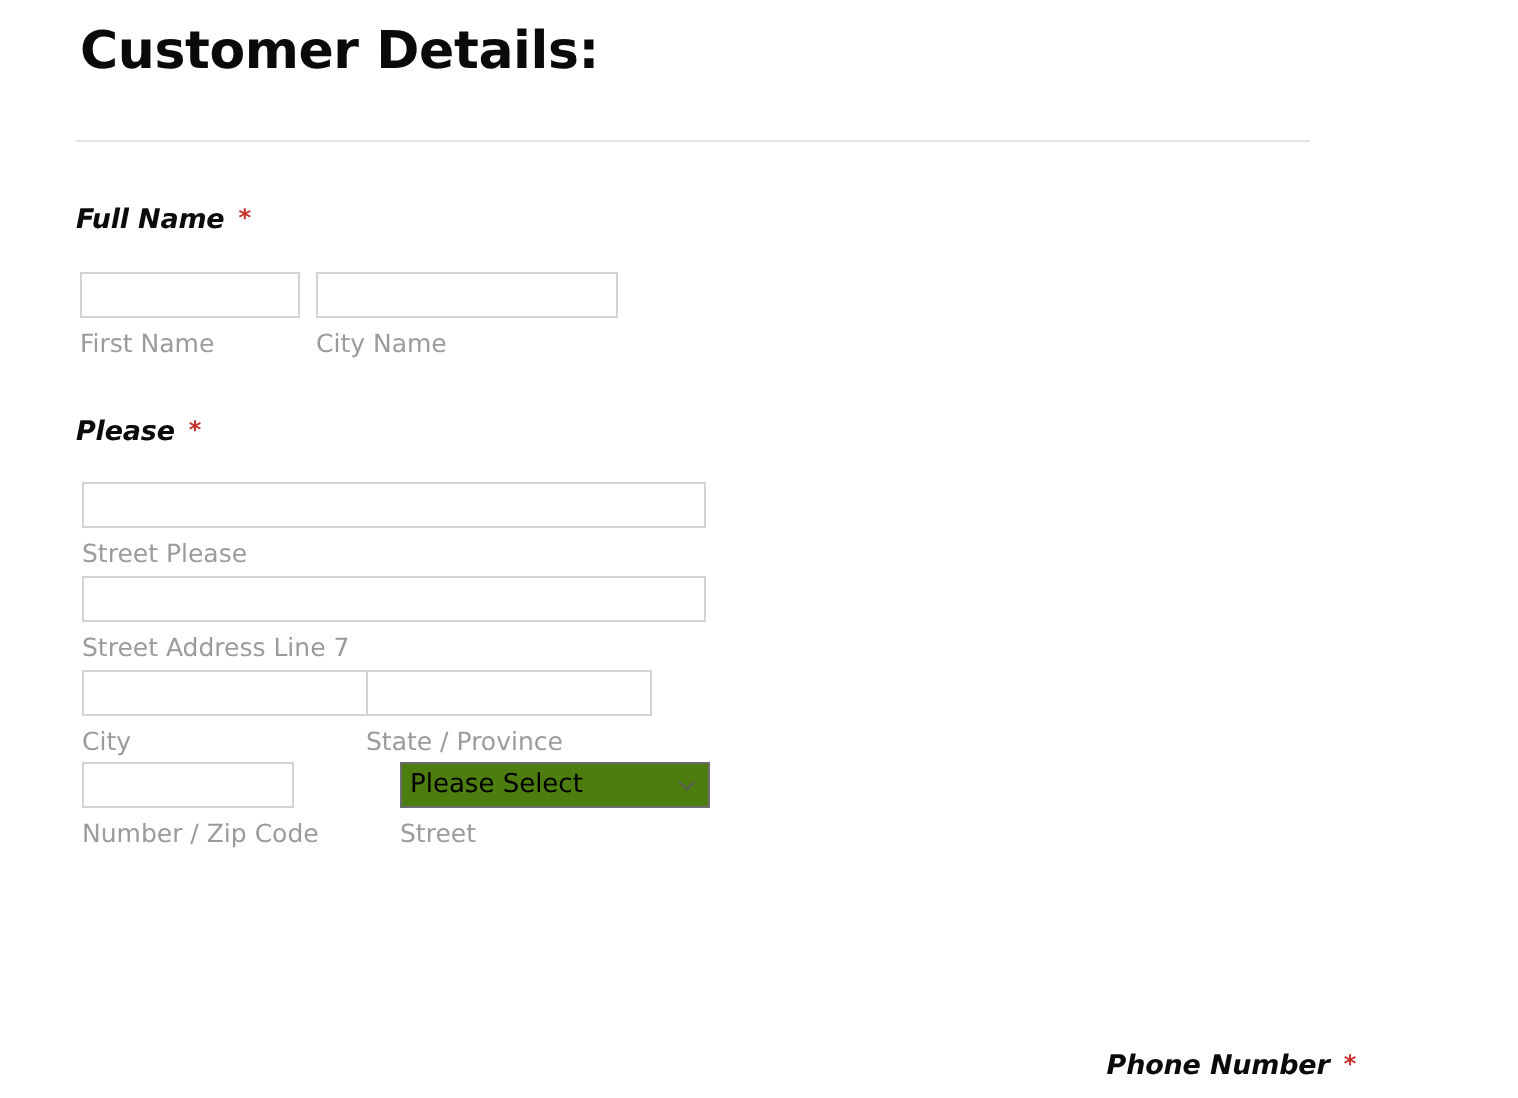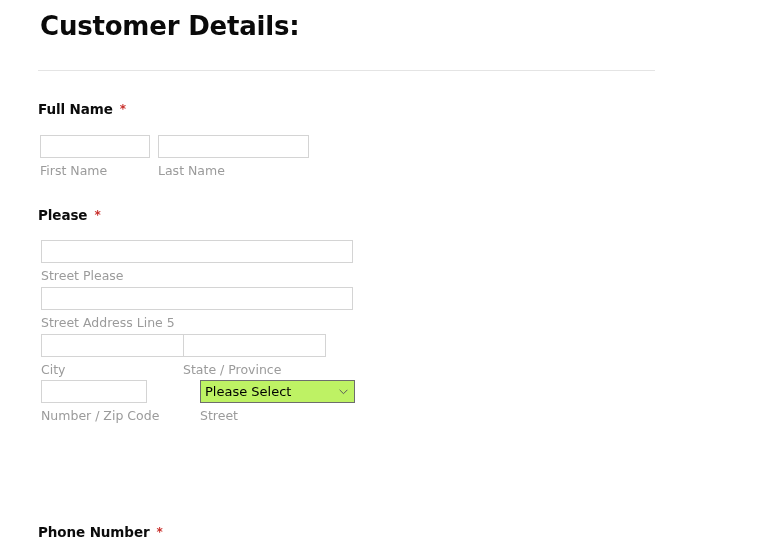--- a/index.html
+++ b/index.html
@@ -57,32 +57,33 @@
   }
 
   
   .field-group {
     position: absolute;
     left: 0;
     width: 640px;
   }
   .fg-name    { top: 101px; }
   .fg-address { top: 207px; }
-  .fg-phone   { top: 524px; }
+  .fg-phone   { top: 524px; text-align: right; }
 
   .field-label {
     font-family: "DejaVu Sans", "Liberation Sans", sans-serif;
     font-size: 13.5px;
     line-height: 16px;
     font-weight: bold;
     color: #0b0b0b;
     letter-spacing: -0.1px;
     white-space: nowrap;
     margin: 0;
     padding: 0;
+    font-style: italic;
   }
   .req-star {
     color: #c9302c;
     font-size: 12px;
     font-weight: bold;
     margin-left: 7px;
     vertical-align: 1px;
   }
 
   
@@ -121,21 +122,21 @@
 
   
   .country-select {
     display: block;
     box-sizing: border-box;
     width: 155px;
     height: 23px;
     padding: 1px 18px 1px 4px;
     border: 1px solid #6d6d6d;
     border-radius: 0;
-    background: #bef264;
+    background: #4d7c0f;
     font-family: "DejaVu Sans", "Liberation Sans", sans-serif;
     font-size: 13px;
     line-height: 19px;
     color: #000000;
     -webkit-appearance: none;
     -moz-appearance: none;
     appearance: none;
     outline: none;
   }
   .select-shell {
@@ -199,21 +200,21 @@
 
       <div class="label-gap"></div>
 
       <div class="sub-row row-h-name">
         <div class="sub-field fn-first">
           <input class="txt-input" type="text" value="" style="">
           <span class="sub-label">First Name</span>
         </div>
         <div class="sub-field fn-last">
           <input class="txt-input" type="text" value="" style="">
-          <span class="sub-label">Last Name</span>
+          <span class="sub-label">City Name</span>
         </div>
       </div>
     </div>
 
     <div class="field-group fg-address">
       <div class="field-label">
         <span>Please</span><span class="req-star">*</span>
       </div>
 
       <div class="label-gap-sm"></div>
@@ -221,21 +222,21 @@
       <div class="sub-row row-h-street">
         <div class="sub-field ad-street">
           <input class="txt-input" type="text" value="" style="">
           <span class="sub-label">Street Please</span>
         </div>
       </div>
 
       <div class="sub-row row-h-street2">
         <div class="sub-field ad-street2">
           <input class="txt-input" type="text" value="" style="">
-          <span class="sub-label">Street Address Line 5</span>
+          <span class="sub-label">Street Address Line 7</span>
         </div>
       </div>
 
       <div class="sub-row row-h-city">
         <div class="sub-field ad-city">
           <input class="txt-input" type="text" value="" style="">
           <span class="sub-label">City</span>
         </div>
         <div class="sub-field ad-state">
           <input class="txt-input" type="text" value="" style="">

